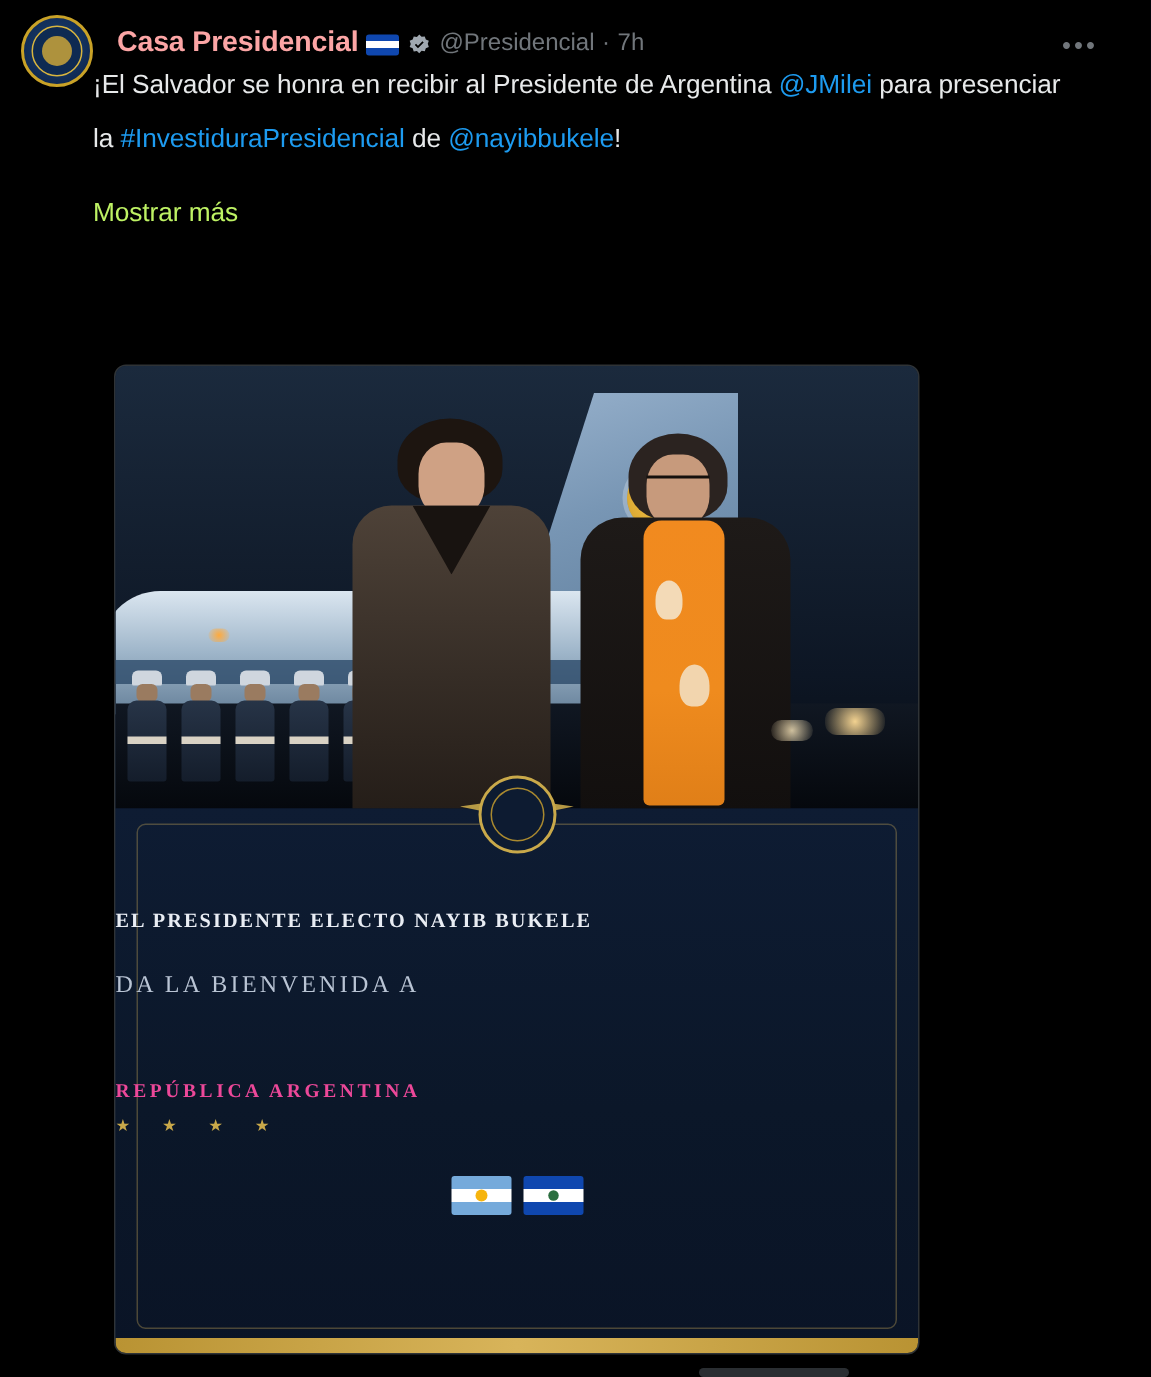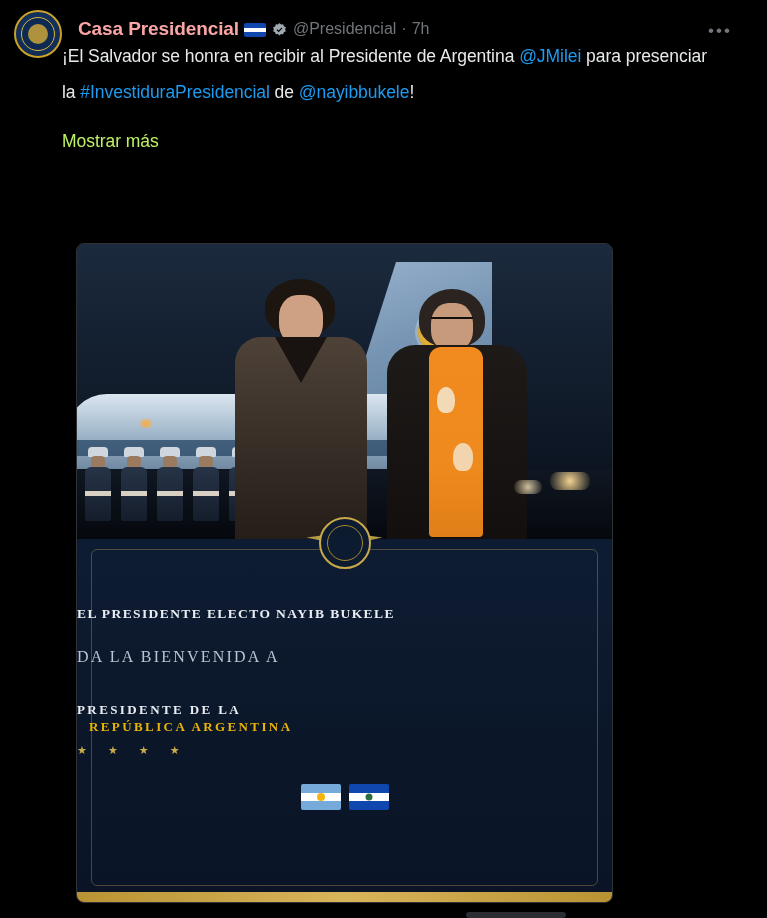--- a/index.html
+++ b/index.html
@@ -505,24 +505,23 @@
     color: #e9edf4;
     font-weight: bold;
     font-family: "Liberation Serif", serif;
   }
   .poster-role2 {
     position: absolute;
     left: 0; right: 0;
     top: 475px;
     font-size: 13px;
     letter-spacing: 2.4px;
-    color: #eab308;
+    color: #ec4899;
     font-weight: bold;
     font-family: "Liberation Serif", serif;
-    padding-left: 12px;
   }
   .stars {
     position: absolute;
     left: 0; right: 0;
     top: 500px;
     font-size: 11px;
     letter-spacing: 9px;
     color: #c9a94a;
   }
   .poster-flags {
@@ -691,21 +690,20 @@
 
     <div class="crest">
       <div class="wing-l"></div>
       <div class="wing-r"></div>
       <div class="ring"></div>
       <div class="ring2"></div>
     </div>
 
     <div class="poster-line1">EL PRESIDENTE ELECTO NAYIB BUKELE</div>
     <div class="poster-line2">DA LA BIENVENIDA A</div>
-    <div class="poster-role1">PRESIDENTE DE LA</div>
     <div class="poster-role2">REPÚBLICA ARGENTINA</div>
     <div class="stars">★ ★ ★ ★</div>
 
     <div class="poster-flags">
       <div class="flag-ar"></div>
       <div class="flag-sv2"></div>
     </div>
 
     <div class="poster-footer"></div>
   </div>

